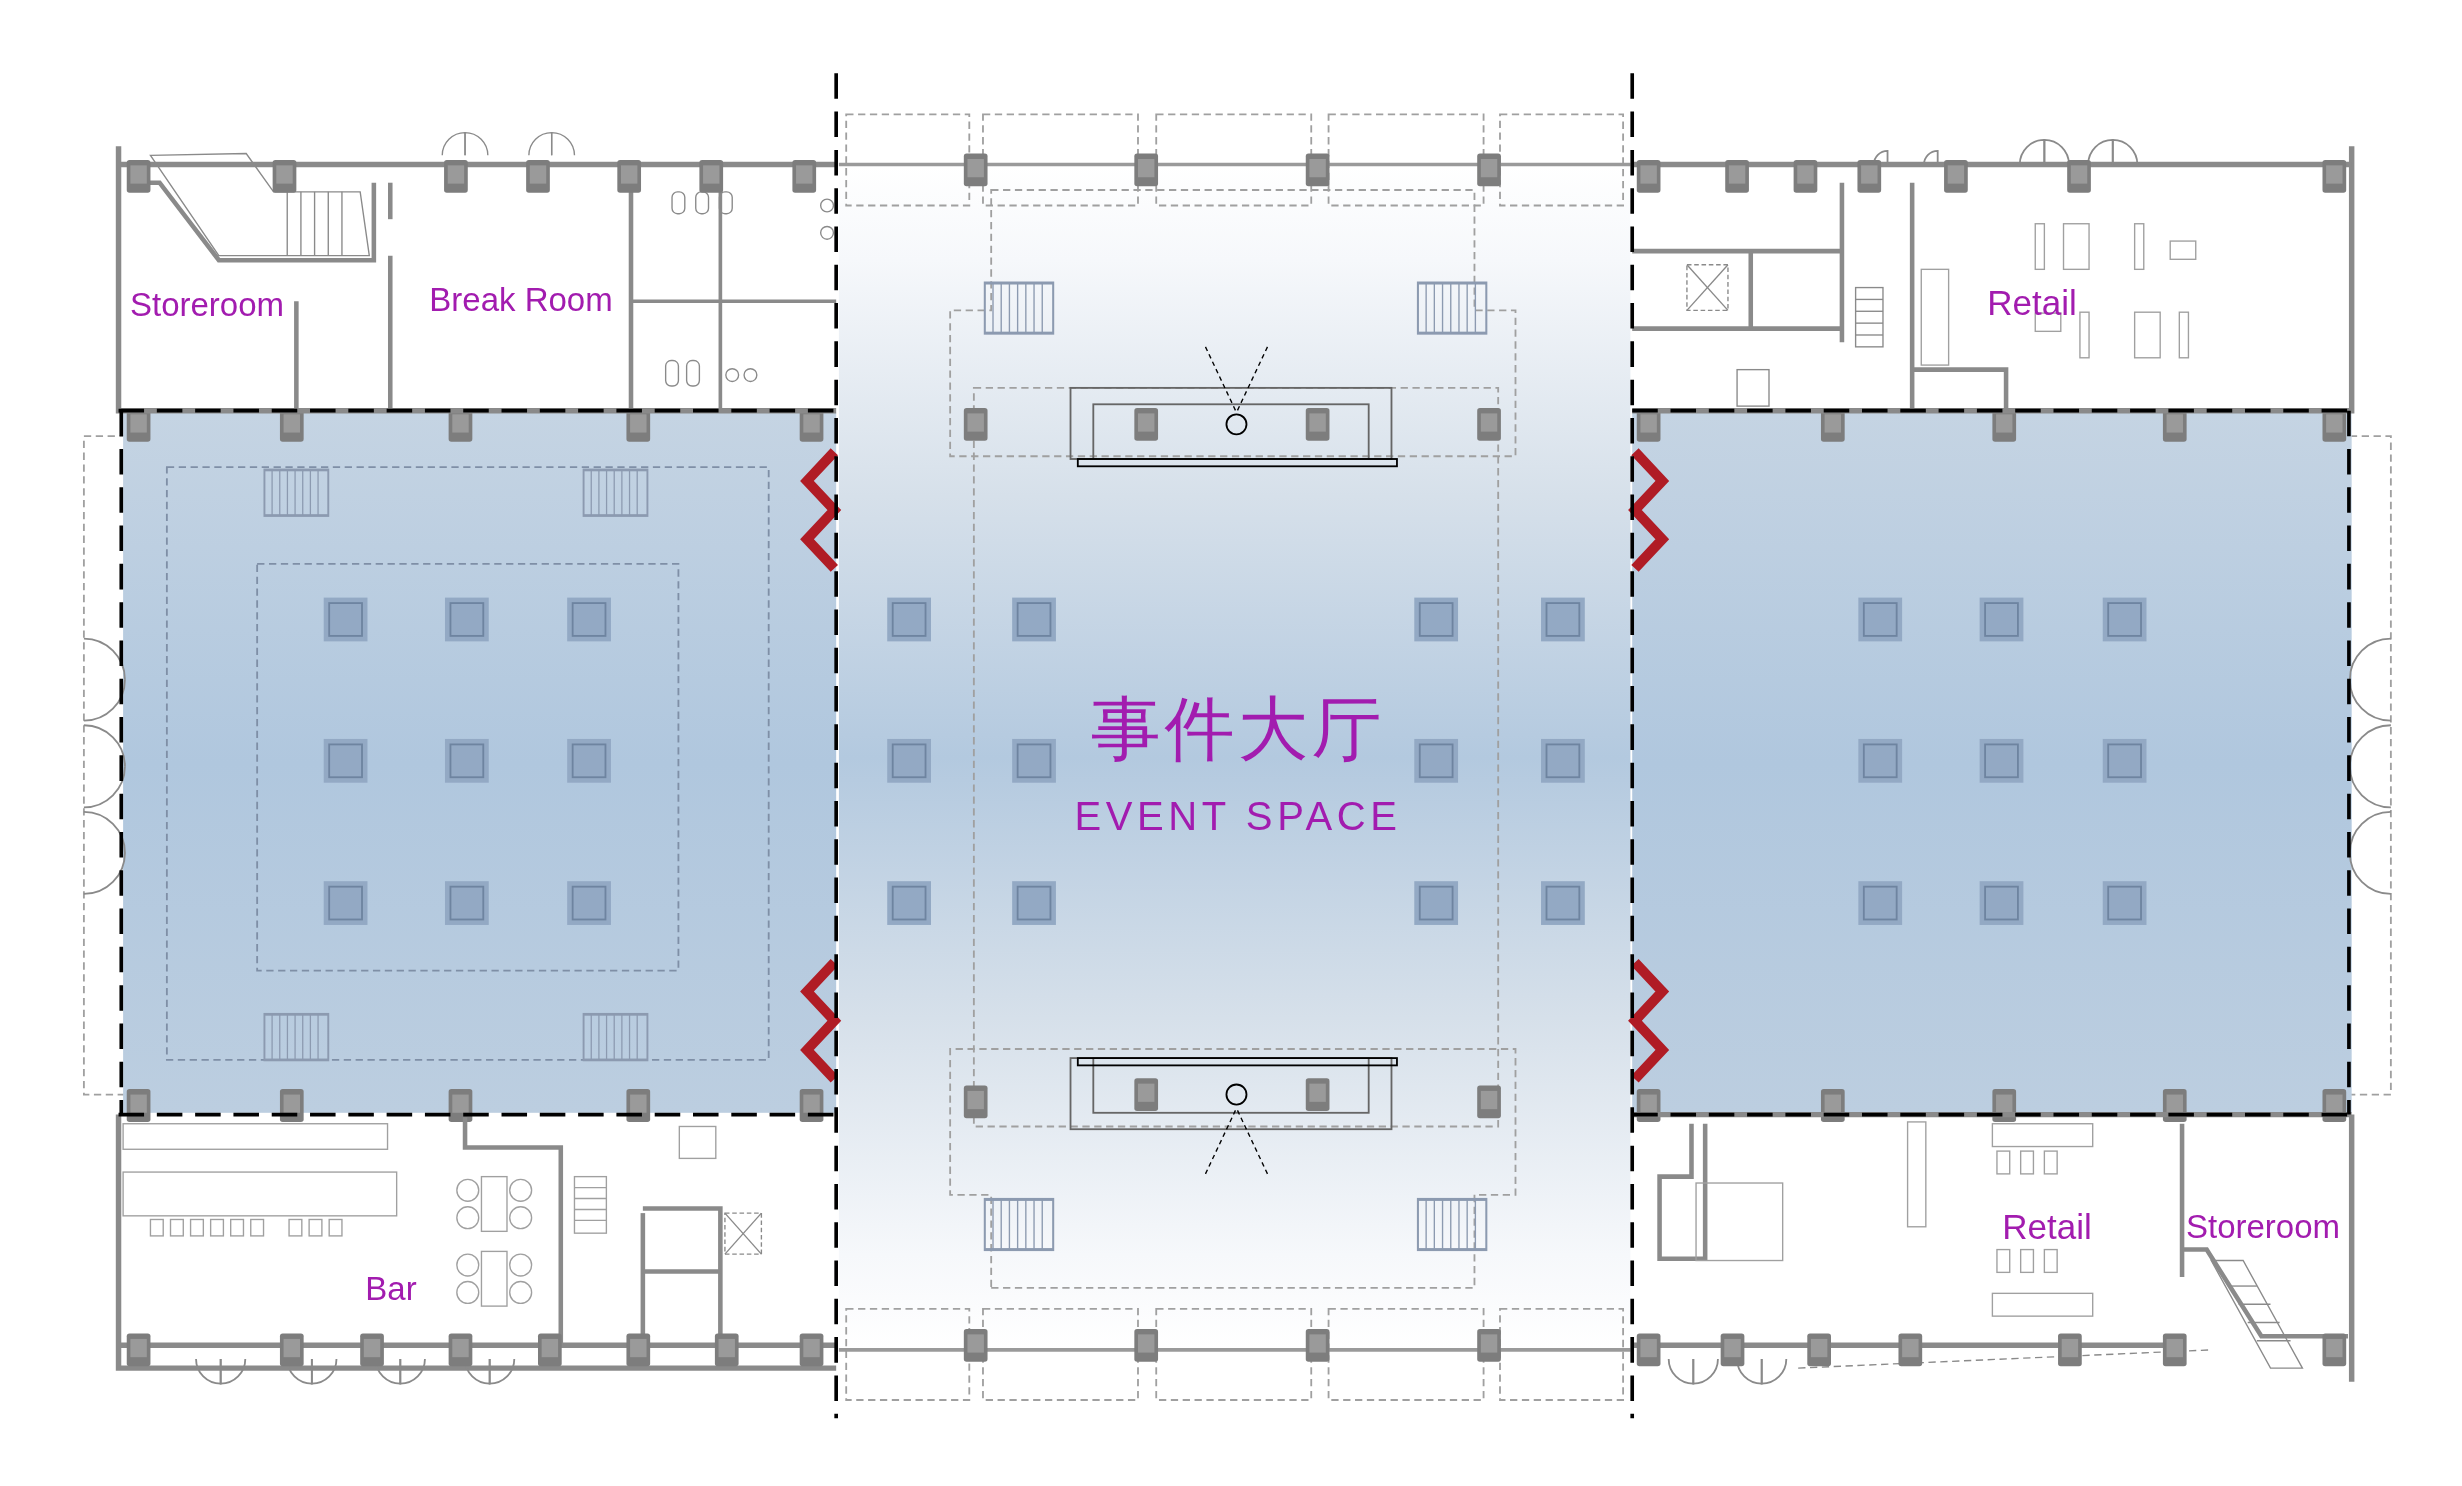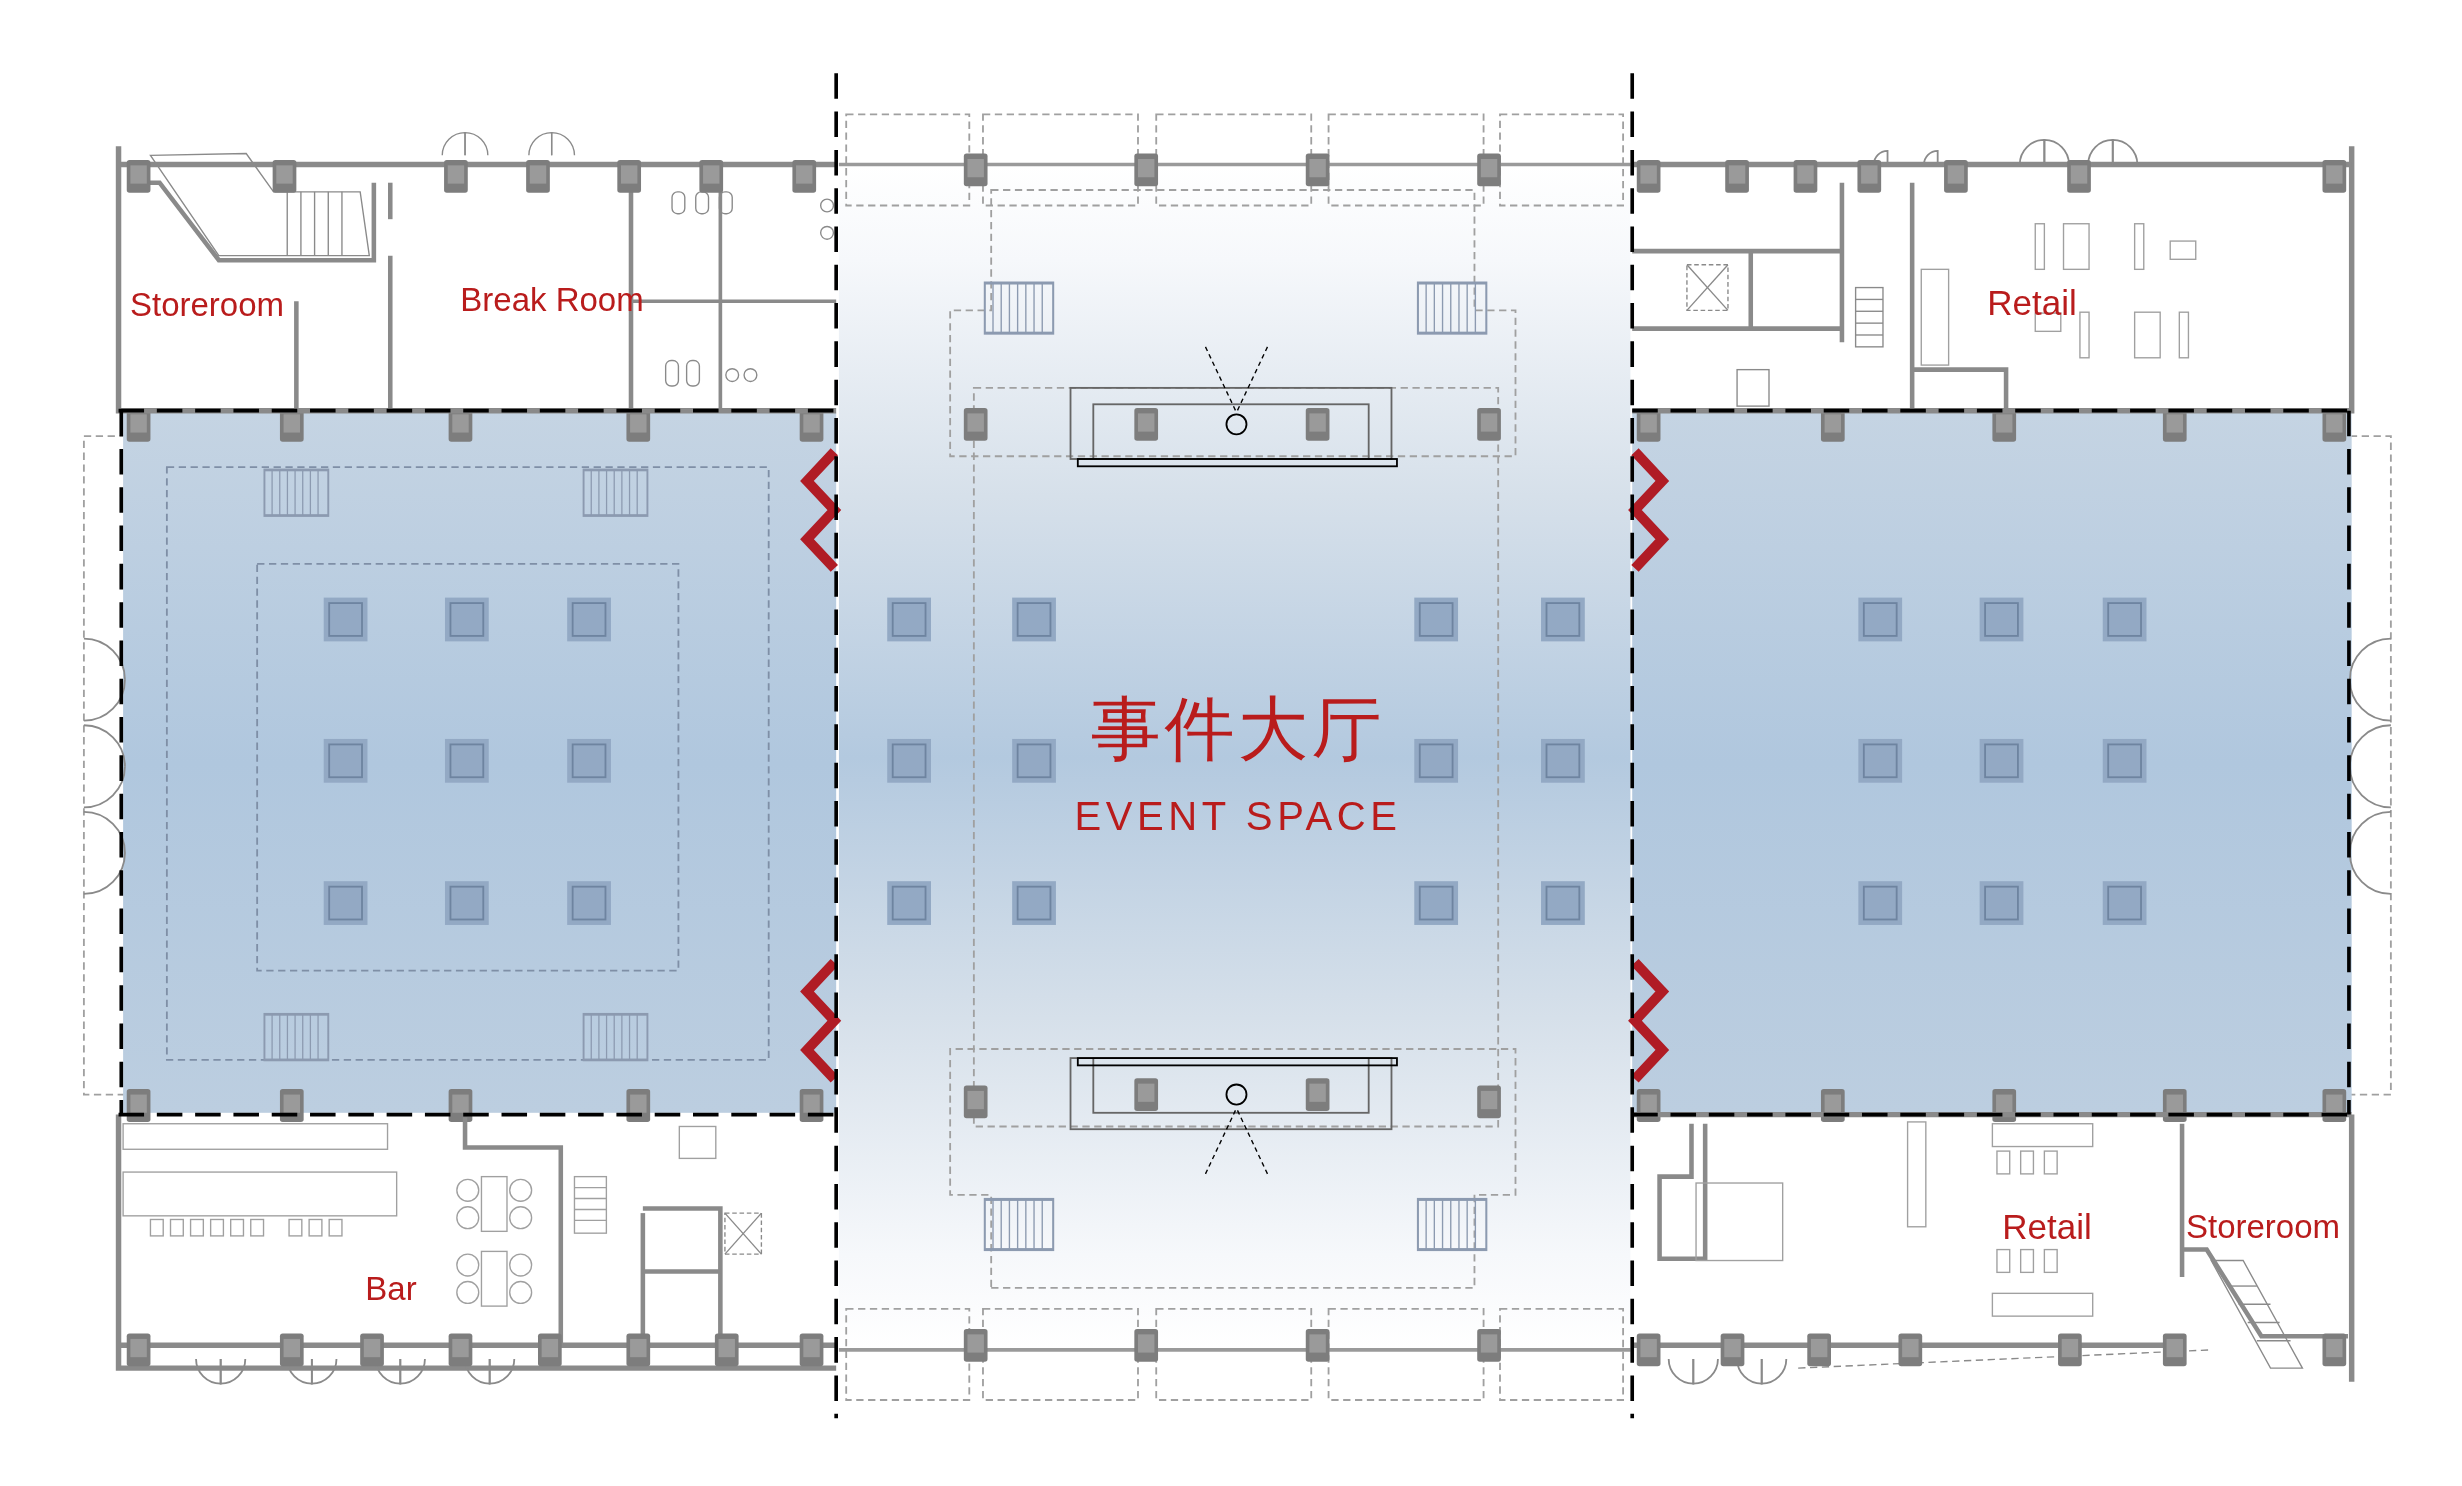--- a/index.html
+++ b/index.html
@@ -1,18 +1,18 @@
 <!DOCTYPE html>
 <html style="font-size:14.6px"><head>
 <meta charset="utf-8">
 <style>
   html,body{margin:0;padding:0;background:#ffffff;}
   body{width:2462px;height:1487px;position:relative;overflow:hidden;font-family:"Liberation Sans","DejaVu Sans",sans-serif;}
   #plan{position:absolute;left:0;top:0;width:2462px;height:1487px;}
-  .lbl{position:absolute;color:#b91c1c;white-space:nowrap;transform:translate(-50%,-50%);font-family:"Liberation Sans","DejaVu Sans",sans-serif;}
+  .lbl{position:absolute;color:#a21caf;white-space:nowrap;transform:translate(-50%,-50%);font-family:"Liberation Sans","DejaVu Sans",sans-serif;}
   .room{font-size:33px;}
   .room-lg{font-size:35px;}
   .cn{font-size:70px;font-family:"DejaVu Sans",sans-serif;letter-spacing:3.6px;}
   .en{font-size:40px;letter-spacing:4.6px;font-weight:normal;}
 </style>
 </head>
 <body>
 
 <svg id="plan" viewBox="0 0 2700 1630" xmlns="http://www.w3.org/2000/svg">
   <defs>
@@ -446,21 +446,21 @@
     <line x1="130" y1="450" x2="917" y2="450"></line>
     <line x1="1790" y1="450" x2="2579" y2="450"></line>
     <line x1="130" y1="1222" x2="917" y2="1222"></line>
     <line x1="1790" y1="1222" x2="2579" y2="1222"></line>
     <line x1="133" y1="450" x2="133" y2="1222"></line>
     <line x1="2576" y1="450" x2="2576" y2="1222"></line>
   </g>
 </svg>
 
 <div class="lbl room" style="left:207px;top:305px;">Storeroom</div>
-<div class="lbl room" style="left:552px;top:300px;">Break Room</div>
+<div class="lbl room" style="left:521px;top:300px;">Break Room</div>
 <div class="lbl room-lg" style="left:2032px;top:303px;">Retail</div>
 <div class="lbl room" style="left:391px;top:1289px;">Bar</div>
 <div class="lbl room-lg" style="left:2047px;top:1227px;">Retail</div>
 <div class="lbl room" style="left:2263px;top:1227px;">Storeroom</div>
 
 <div class="lbl cn" style="left:1238px;top:730px;">事件大厅</div>
 <div class="lbl en" style="left:1238px;top:816px;text-align:right;">EVENT SPACE</div>
 
 
 </body></html>

